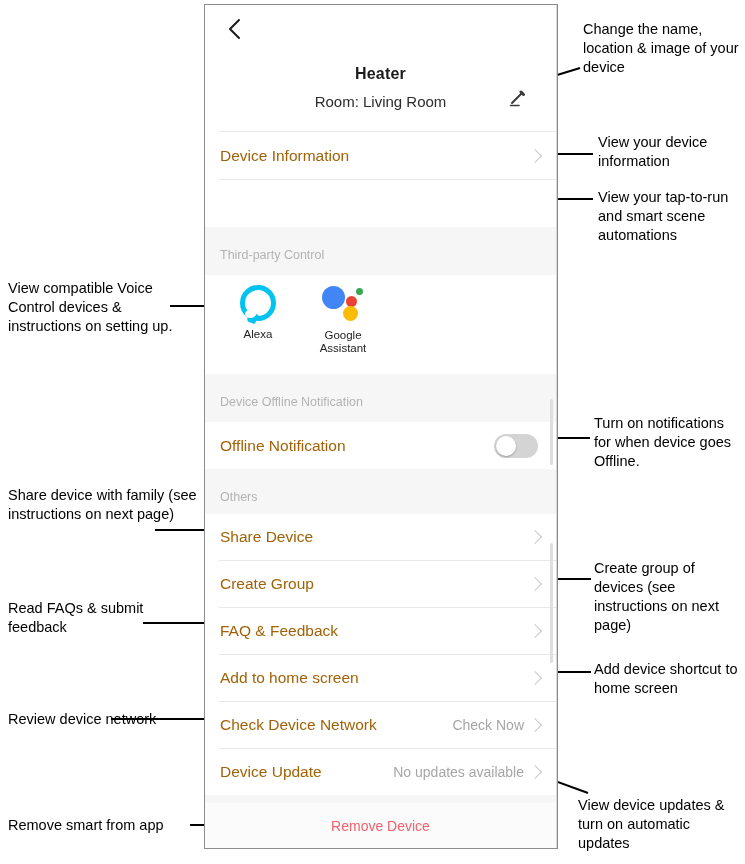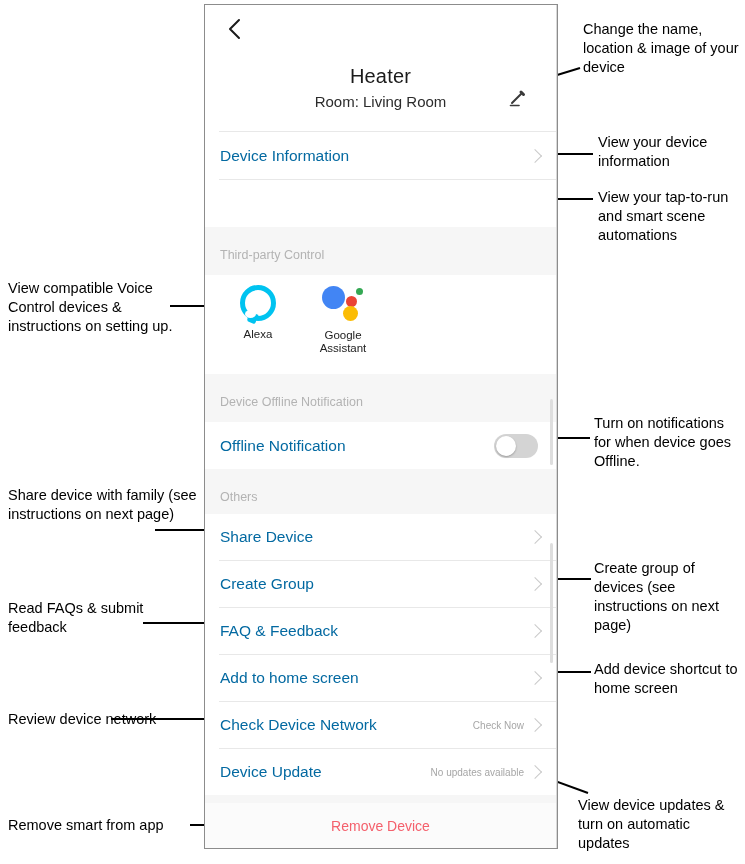--- a/index.html
+++ b/index.html
@@ -62,46 +62,46 @@
   }
   .back-btn svg{display:block;}
 
   .hero{
     position:absolute;left:0;right:0;top:46px;height:72px;
     background:#fff;
   }
   .hero-title{
     position:absolute;left:0;right:0;top:14px;
     text-align:center;
-    font-size:20px;font-weight:normal;color:#1b1b1b;
+    font-size:16px;font-weight:bold;color:#1b1b1b;
     letter-spacing:.2px;
   }
   .hero-sub{
     position:absolute;left:0;right:0;top:42px;
     text-align:center;
     font-size:15px;color:#2b2b2b;
   }
   .edit-icon{
     position:absolute;right:25px;top:34px;
     width:26px;height:26px;cursor:pointer;
   }
 
   .divider{position:absolute;left:14px;right:0;height:1px;background:#e8e8e8;}
 
   .row{
     position:absolute;left:0;right:0;height:46px;
     background:#fff;cursor:pointer;
   }
   .row-label{
     position:absolute;left:15px;top:50%;transform:translateY(-50%);
-    font-size:15.5px;color:#0369a1;
+    font-size:15.5px;color:#a16207;
   }
   .row-value{
     position:absolute;right:32px;top:50%;transform:translateY(-50%);
-    font-size:10px;color:#a6a6a6;
+    font-size:14px;color:#a6a6a6;
   }
   .chev{
     position:absolute;right:16px;top:50%;
     width:9px;height:9px;
     border-top:1.6px solid #c9c9c9;
     border-right:1.6px solid #c9c9c9;
     transform:translateY(-50%) rotate(45deg);
   }
 
   .section-head{

